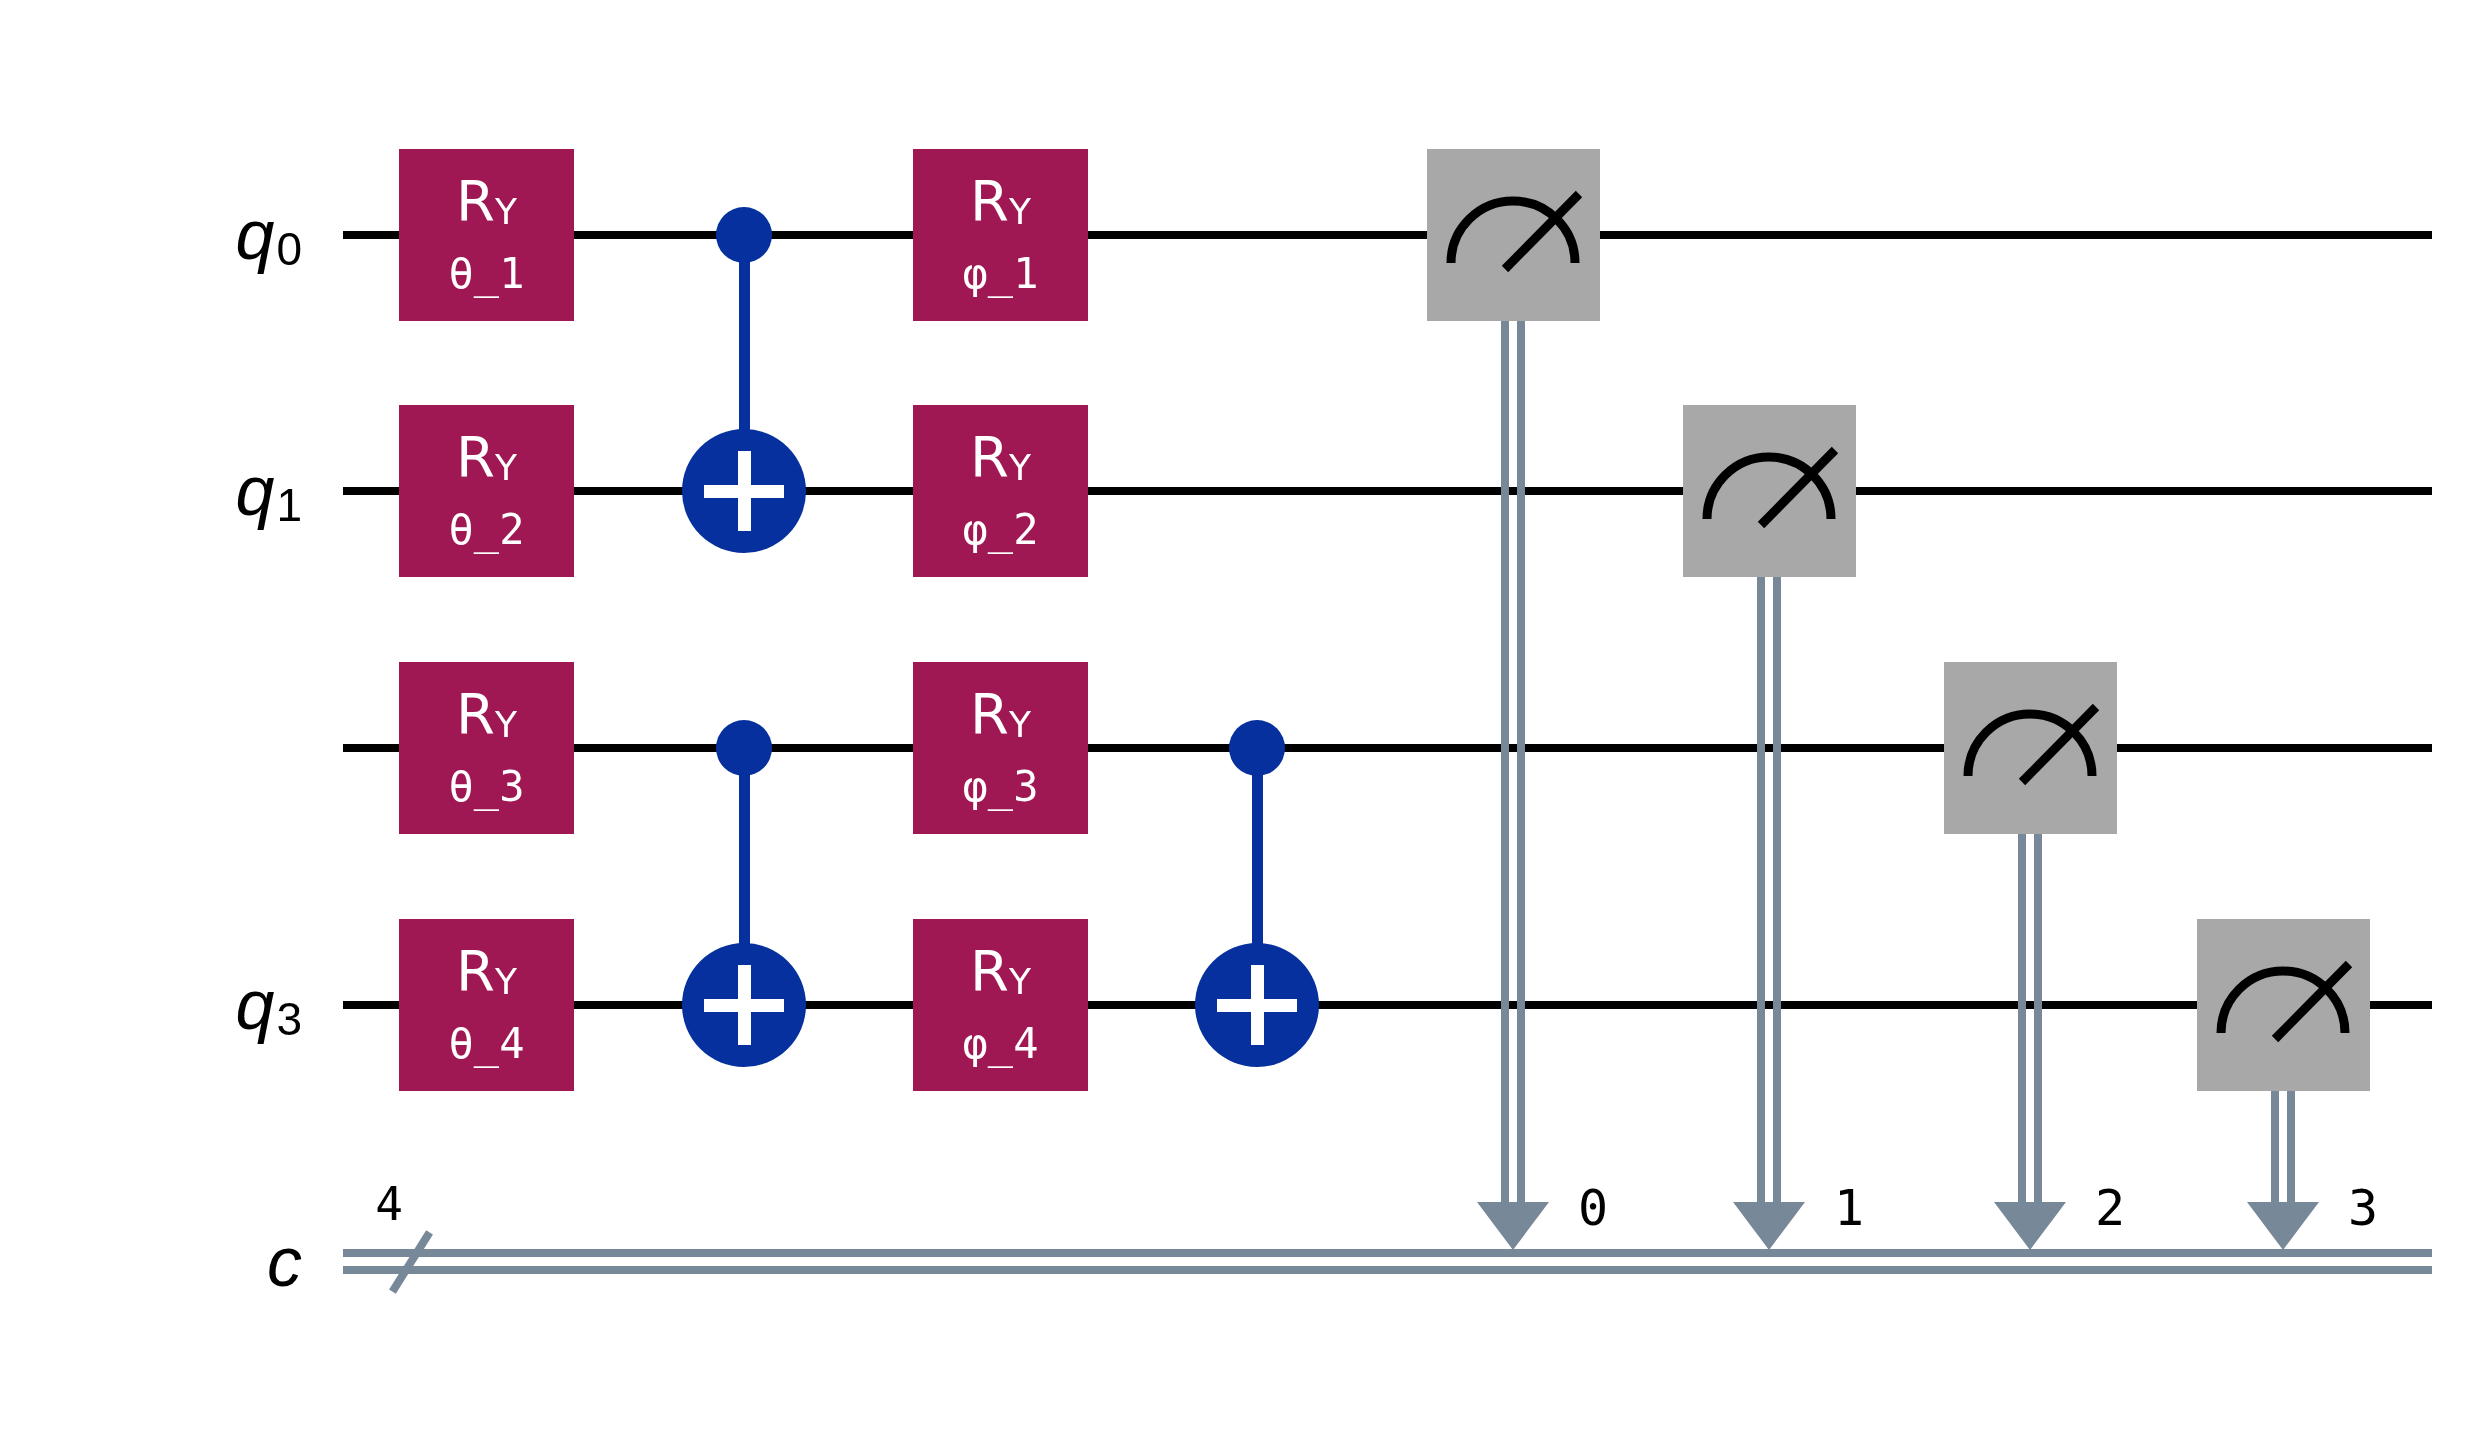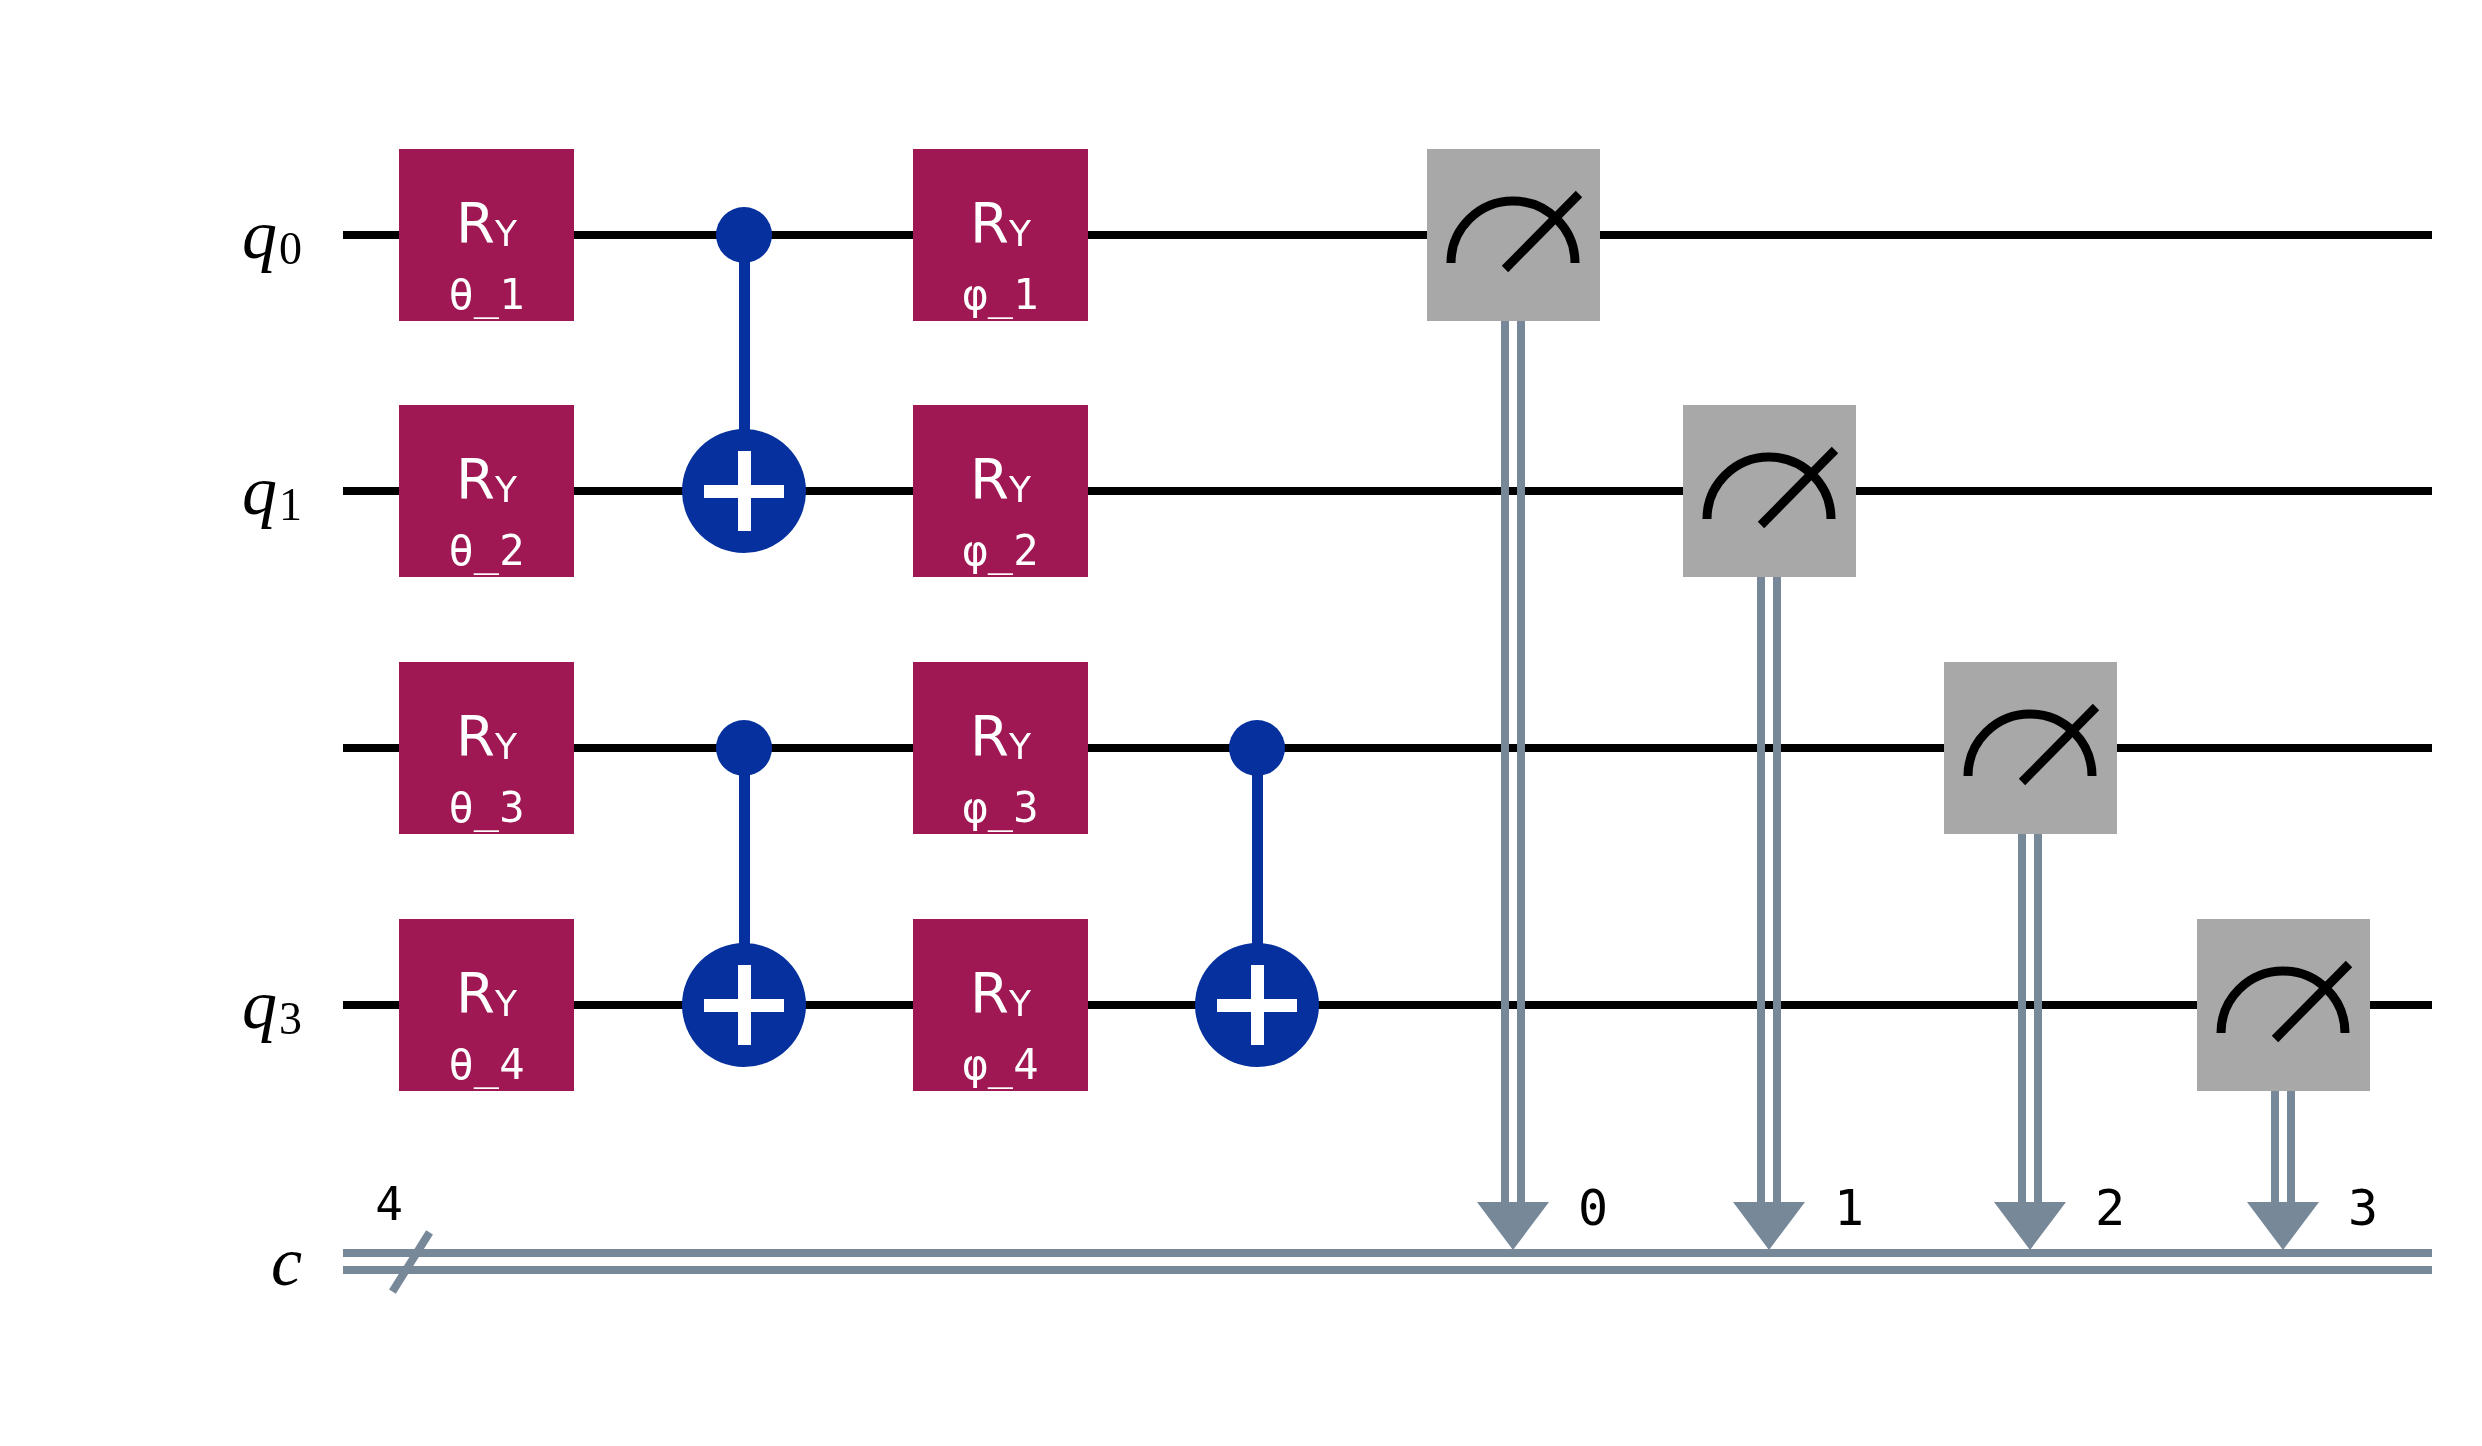--- a/index.html
+++ b/index.html
@@ -12,25 +12,25 @@
   }
   
   .qwire{position:absolute;left:343px;width:2089px;height:8px;background:var(--quantum-wire,#000);}
   
   .cwire{position:absolute;left:343px;width:2089px;height:8px;background:var(--classical-wire,#778899);}
   .bundle-slash{position:absolute;left:407px;top:1227px;width:8px;height:70px;background:var(--classical-wire,#778899);transform:rotate(32deg);}
   .bundle-size{position:absolute;left:359px;top:1178px;width:60px;height:52px;line-height:52px;text-align:center;
     font-family:"DejaVu Sans Mono", monospace;font-size:46px;color:#000;}
   
   .reglabel{position:absolute;left:110px;width:192px;height:90px;line-height:90px;text-align:right;
-    font-family:Liberation Serif, serif;font-style:italic;font-size:70px;color:#000;}
+    font-family:Liberation Sans, sans-serif;font-style:italic;font-size:70px;color:#000;}
   .reglabel .sub{font-size:46px;font-style:normal;position:relative;top:0.14em;margin-left:2px;}
   
   .gate{position:absolute;width:175px;height:172px;background:var(--ry-gate,#9F1853);
-    display:flex;flex-direction:column;align-items:center;justify-content:flex-end;color:var(--gate-text,#fff);}
+    display:flex;flex-direction:column;align-items:center;justify-content:center;color:var(--gate-text,#fff);}
   .gate .glabel{font-size:56px;line-height:62px;}
   .gate .glabel .gsub{font-size:36px;vertical-align:-0.12em;}
   .gate .gparam{font-family:"DejaVu Sans Mono", monospace;font-size:42px;line-height:52px;margin-top:4px;}
   
   .cx-line{position:absolute;width:11px;background:var(--cnot,#05309E);}
   .ctl-dot{position:absolute;width:56px;height:56px;border-radius:50%;background:var(--cnot,#05309E);}
   .cx-target{position:absolute;width:124px;height:124px;border-radius:50%;background:var(--cnot,#05309E);}
   .plus-h{position:absolute;left:22px;top:55.5px;width:80px;height:13px;background:#fff;}
   .plus-v{position:absolute;left:55.5px;top:22px;width:13px;height:80px;background:#fff;}
   

